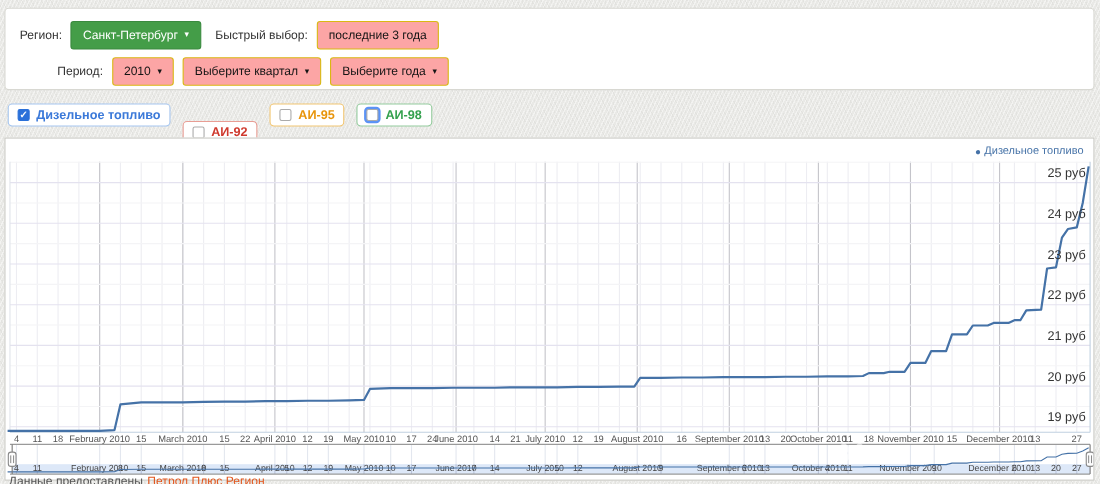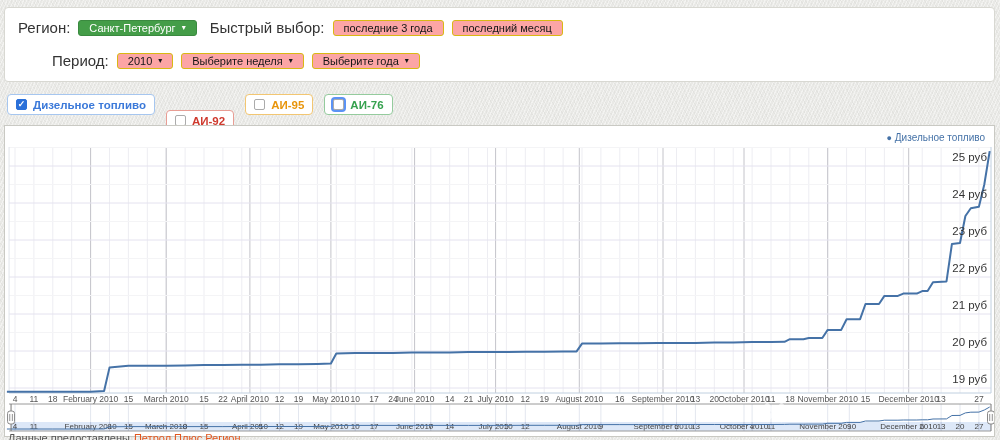--- a/index.html
+++ b/index.html
@@ -10,23 +10,23 @@
     background-image:
       repeating-linear-gradient(115deg, rgba(255,255,255,.45) 0 1px, rgba(255,255,255,0) 1px 3px),
       repeating-linear-gradient(245deg, rgba(190,190,185,.15) 0 1px, rgba(190,190,185,0) 1px 4px);
     position:relative;
   }
   .panel { position:absolute; background:#fff; }
   .controls-panel { left:4px; top:7px; width:991px; height:75px; border:1px solid #d8d8d2; border-radius:4px; }
   .crow { position:absolute; display:flex; align-items:center; }
   .crow.r1 { left:13px; top:11px; }
   .crow.r2 { left:13px; top:44px;padding-left:34px; }
-  .lbl { font-size:15px; color:#333; }
+  .lbl { font-size:11px; color:#333; }
   .btn { display:inline-flex; align-items:center; border-radius:3px; font-size:11px;
-         height:16px; padding:0 10px; border:1px solid; cursor:pointer;
+         height:26px; padding:0 10px; border:1px solid; cursor:pointer;
          font-family:inherit; white-space:nowrap; }
   .btn .caret { font-size:8px; margin-left:6px; line-height:1; }
   .btn.green { background:#449d48; border-color:#3a8a3f; color:#fff; margin-left:8px; }
   .btn.yellow { background:#fca5a5; border-color:#d9b813; color:#151515; margin-left:8px; }
   .quick-lbl { margin-left:13px; }
   .toggles { position:absolute; left:7px; top:94px; display:flex; }
   .pill { display:inline-flex; align-items:center; background:#fff; border:1px solid;
           border-radius:4px; height:21px; padding:0 8px; margin-right:11px;
           font-size:11.5px; font-weight:bold; cursor:pointer; }
   .cb { width:11px; height:11px; border:1px solid #ababab; border-radius:2px; background:#fff;
@@ -51,32 +51,31 @@
 <div class="panel controls-panel">
   <div class="crow r1">
     <span class="lbl">Регион:</span>
     <button class="btn green">
       <span>Санкт-Петербург</span>
       <span class="caret">▾</span>
     </button>
     <span class="lbl quick-lbl">Быстрый выбор:</span>
     <span id="quick-buttons" style="display:inline-flex">
         <button class="btn yellow">последние 3 года</button>
-        <button class="btn yellow">последний месяц</button>
       </span>
   </div>
   <div class="crow r2">
     <span class="lbl">Период:</span>
     <span id="period-dropdowns" style="display:inline-flex">
         <button class="btn yellow">
           <span>2010</span>
           <span class="caret">▾</span>
         </button>
         <button class="btn yellow">
-          <span>Выберите неделя</span>
+          <span>Выберите квартал</span>
           <span class="caret">▾</span>
         </button>
         <button class="btn yellow">
           <span>Выберите года</span>
           <span class="caret">▾</span>
         </button>
       </span>
   </div>
 </div>
 
@@ -88,21 +87,21 @@
     <div class="pill" style="border-color: rgb(232, 157, 148); margin-top: 16px;">
       <span class="cb"></span>
       <span style="color: rgb(207, 58, 46);">АИ-92</span>
     </div>
     <div class="pill" style="border-color: rgb(242, 198, 114); align-items: center;">
       <span class="cb"></span>
       <span style="color: rgb(232, 149, 12);">АИ-95</span>
     </div>
     <div class="pill" style="border-color: rgb(148, 203, 157);">
       <span class="cb focused"></span>
-      <span style="color: rgb(53, 161, 78);">АИ-76</span>
+      <span style="color: rgb(53, 161, 78);">АИ-98</span>
     </div>
   </div>
 
 <div class="panel chart-panel">
   <svg id="chart-svg" width="989" height="310">
       <g>
         <line x1="10" y1="21" x2="10" y2="267" stroke="#ededf2" stroke-width="1"></line>
         <line x1="28.900000000000006" y1="21" x2="28.900000000000006" y2="267" stroke="#ededf2" stroke-width="1"></line>
         <line x1="47.800000000000004" y1="21" x2="47.800000000000004" y2="267" stroke="#ededf2" stroke-width="1"></line>
         <line x1="66.7" y1="21" x2="66.7" y2="267" stroke="#ededf2" stroke-width="1"></line>

